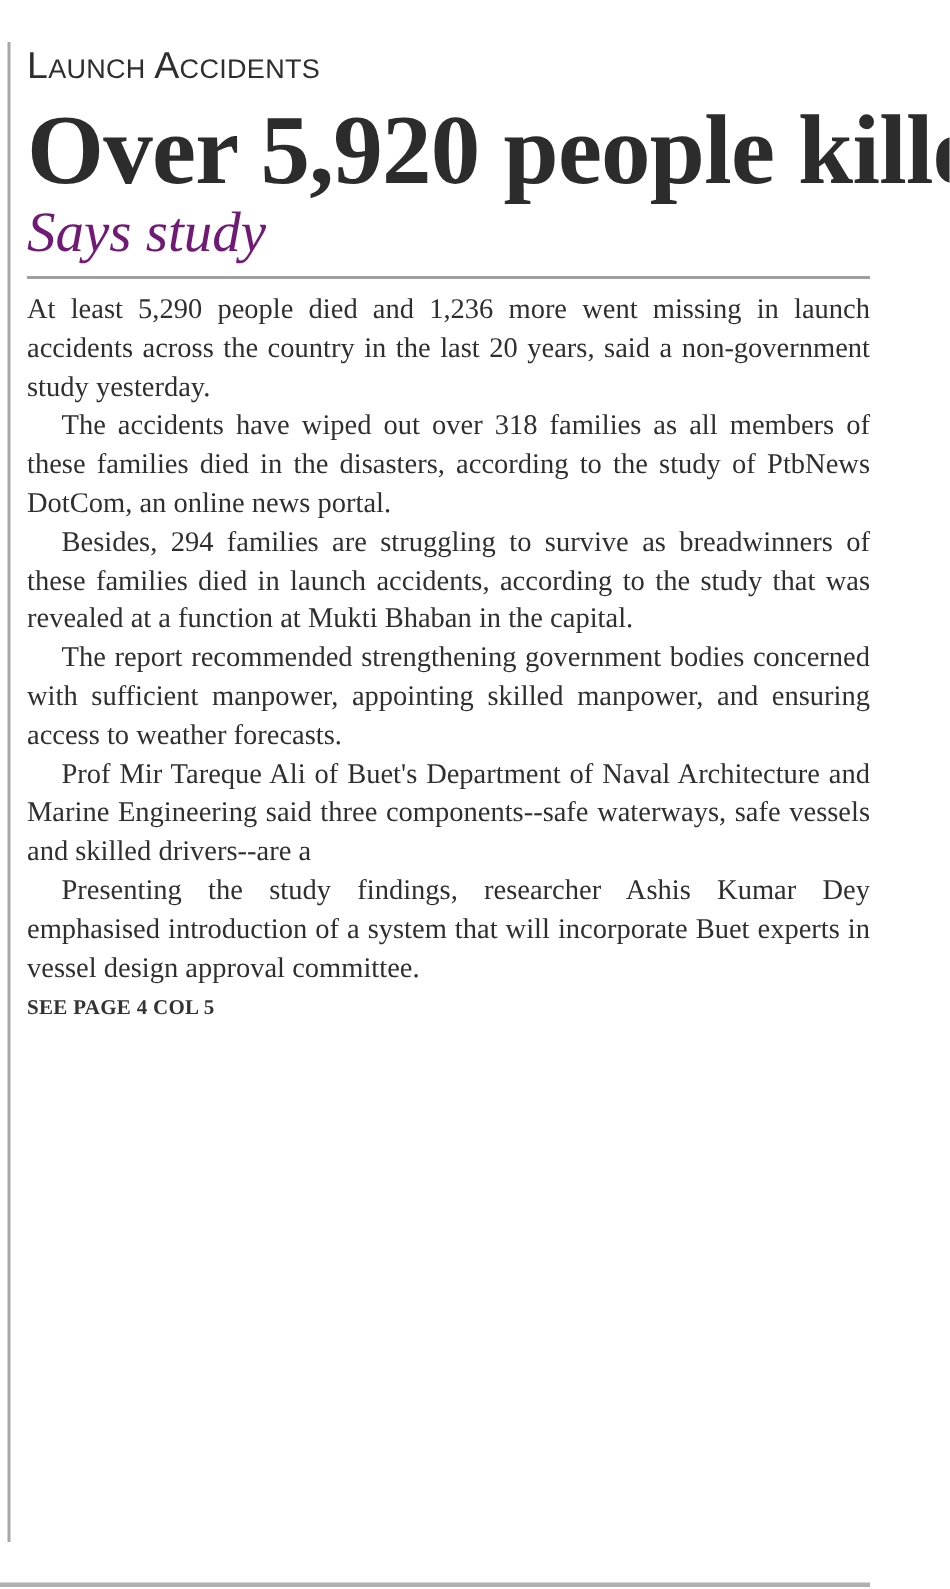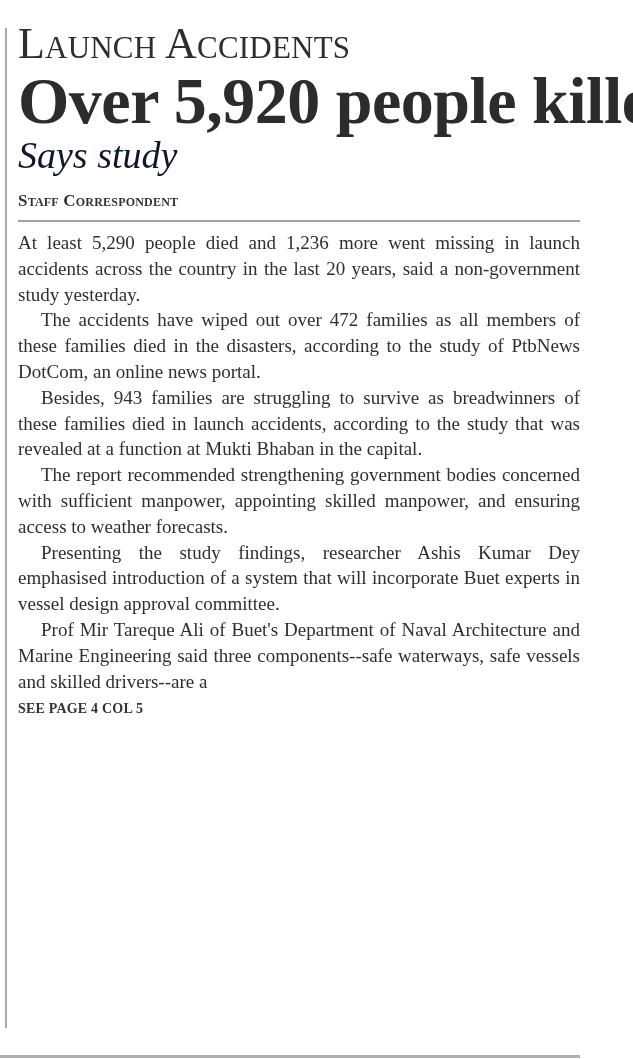--- a/index.html
+++ b/index.html
@@ -23,22 +23,22 @@
       height: 1000px;
       background: #a8a8a8;
     }
     .article {
       position: absolute;
       left: 18px;
       top: 24px;
       width: 562px;
     }
     .kicker {
-      font-family: Liberation Serif, serif;
-      font-size: 44px;
+      font-family: Liberation Sans, sans-serif;
+      font-size: 25px;
       line-height: 40px;
       color: #2e2e2e;
       font-variant: small-caps;
       letter-spacing: 0.2px;
       margin: 0;
       white-space: nowrap;
     }
     .headline {
       font-family: "Liberation Serif", serif;
       font-size: 66px;
@@ -47,21 +47,21 @@
       margin: 0;
       margin-top: -2px;
       letter-spacing: -0.5px;
       white-space: nowrap;
     }
     .deck {
       font-family: "Liberation Serif", serif;
       font-style: italic;
       font-size: 38px;
       line-height: 42px;
-      color: #0f172a;
+      color: #701a75;
       margin: 0;
       margin-top: -6px;
     }
     .byline {
       font-family: "Liberation Serif", serif;
       font-variant: small-caps;
       font-weight: bold;
       font-size: 17px;
       line-height: 22px;
       color: #333333;
@@ -110,28 +110,27 @@
   </style>
 </head>
 <body>
 
 <div class="left-rule"></div>
 
 <article class="article">
   <div class="kicker">Launch Accidents</div>
   <h1 class="headline">Over 5,920 people killed in 20 years</h1>
   <div class="deck">Says study</div>
-  <div class="byline">Staff Correspondent</div>
   <div class="separator"></div>
 
   <div class="body-text">
     <p class="first">At least 5,290 people died and 1,236 more went missing in launch accidents across the country in the last 20 years, said a non-government study yesterday.</p>
-    <p>The accidents have wiped out over 472 families as all members of these families died in the disasters, according to the study of PtbNews DotCom, an online news portal.</p>
-    <p>Besides, 943 families are struggling to survive as bread­winners of these families died in launch accidents, accord­ing to the study that was revealed at a function at Mukti Bhaban in the capital.</p>
+    <p>The accidents have wiped out over 318 families as all members of these families died in the disasters, according to the study of PtbNews DotCom, an online news portal.</p>
+    <p>Besides, 294 families are struggling to survive as bread­winners of these families died in launch accidents, accord­ing to the study that was revealed at a function at Mukti Bhaban in the capital.</p>
     <p>The report recommended strengthening government bodies concerned with sufficient manpower, appointing skilled manpower, and ensuring access to weather forecasts.</p>
+    <p>Prof Mir Tareque Ali of Buet's Department of Naval Architecture and Marine Engineering said three compo­nents--safe waterways, safe vessels and skilled drivers--are a</p>
     <p>Presenting the study findings, researcher Ashis Kumar Dey emphasised introduction of a system that will incorpo­rate Buet experts in vessel design approval committee.</p>
-    <p>Prof Mir Tareque Ali of Buet's Department of Naval Architecture and Marine Engineering said three compo­nents--safe waterways, safe vessels and skilled drivers--are a</p>
   </div>
 
   <div class="jump">SEE PAGE 4 COL 5</div>
 </article>
 
 <div class="bottom-rule"></div>
 
 </body></html>

